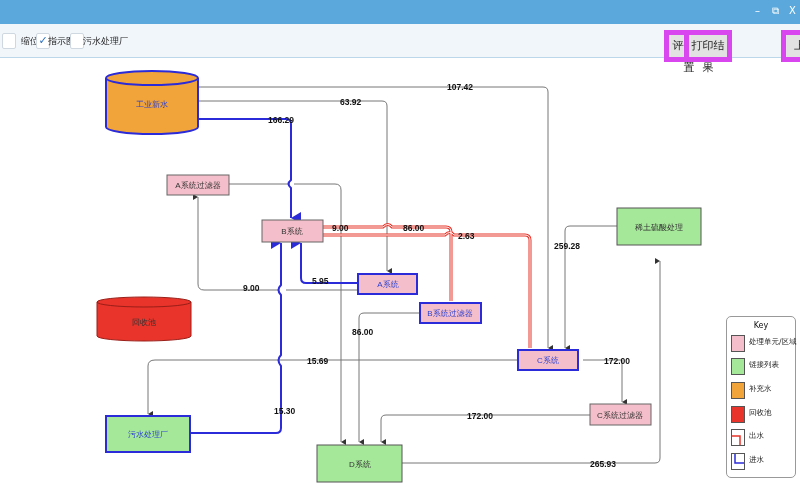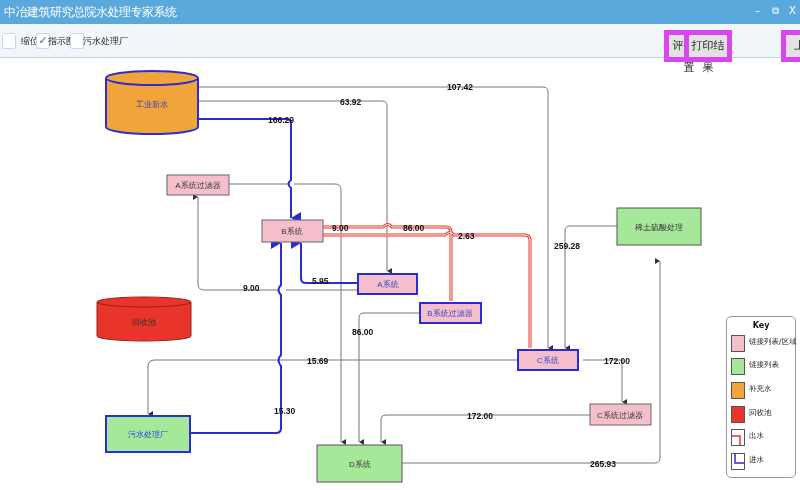--- a/index.html
+++ b/index.html
@@ -10,30 +10,29 @@
   .toolbar{position:absolute;left:0;top:24px;width:800px;height:33px;background:#f1f6fb;border-bottom:1px solid #bcd7ea;}
   .chk{position:absolute;top:9px;width:12px;height:14px;background:#fff;border:1px solid #cfd8e0;border-radius:2px;font-size:11px;color:#2a6fbf;line-height:14px;text-align:center;}
   .chklabel{position:absolute;top:11px;font-size:9px;color:#222;}
   .tbtn{position:absolute;top:6px;height:22px;background:#e2e2e2;border:5px solid #d946ef;font-size:11px;color:#222;line-height:22px;text-align:center;cursor:pointer;}
   .canvas{position:absolute;left:0;top:58px;width:800px;height:432px;}
   svg text{font-family:"Liberation Sans",sans-serif;}
   .lbl{font-size:8.5px;font-weight:bold;fill:#111;}
   .nodetxt{font-size:8px;fill:#333;}
   .nodetxt-blue{font-size:8px;fill:#2a3fd0;}
   .legend{position:absolute;left:726px;top:316px;width:68px;height:160px;border:1px solid #999;border-radius:5px;background:#fff;}
-  .legend .ktitle{position:absolute;left:0;width:68px;top:4px;text-align:center;font-size:8px;font-weight:bold;color:#111;}
+  .legend .ktitle{position:absolute;left:0;width:68px;top:4px;text-align:center;font-size:8px;font-weight:normal;color:#111;}
   .lrow{position:absolute;left:4px;height:16px;}
   .lsw{position:absolute;left:0;top:0;width:12px;height:15px;border:1px solid #555;}
   .ltxt{position:absolute;left:18px;top:2px;font-size:7.5px;color:#222;white-space:nowrap;}
 </style>
 </head>
 <body>
 
 <div class="titlebar">
-  <span class="title">中冶建筑研究总院水处理专家系统</span>
   <span class="winctl" style="left:755px">–</span>
   <span class="winctl" style="left:772px">⧉</span>
   <span class="winctl" style="left:789px">X</span>
 </div>
 
 <div class="toolbar">
   <div class="chk" style="left:2px"></div>
   <span class="chklabel" style="left:21px">缩位图</span>
   <div class="chk" style="left:36px">✓</div>
   <span class="chklabel" style="left:48px">指示图</span>
@@ -161,21 +160,21 @@
     <text class="lbl" x="467" y="419">172.00</text>
     <text class="lbl" x="590" y="467">265.93</text>
   </g>
 </svg>
 </div>
 
 <div class="legend">
   <div class="ktitle">Key</div>
   <div class="lrow" style="top:18px">
     <div class="lsw" style="background:#f4bfca"></div>
-    <span class="ltxt">链接列表/区域</span>
+    <span class="ltxt">处理单元/区域</span>
   </div>
   <div class="lrow" style="top:41px">
     <div class="lsw" style="background:#a6e89a"></div>
     <span class="ltxt">链接列表</span>
   </div>
   <div class="lrow" style="top:65px">
     <div class="lsw" style="background:#f0a43a"></div>
     <span class="ltxt">补充水</span>
   </div>
   <div class="lrow" style="top:89px">

